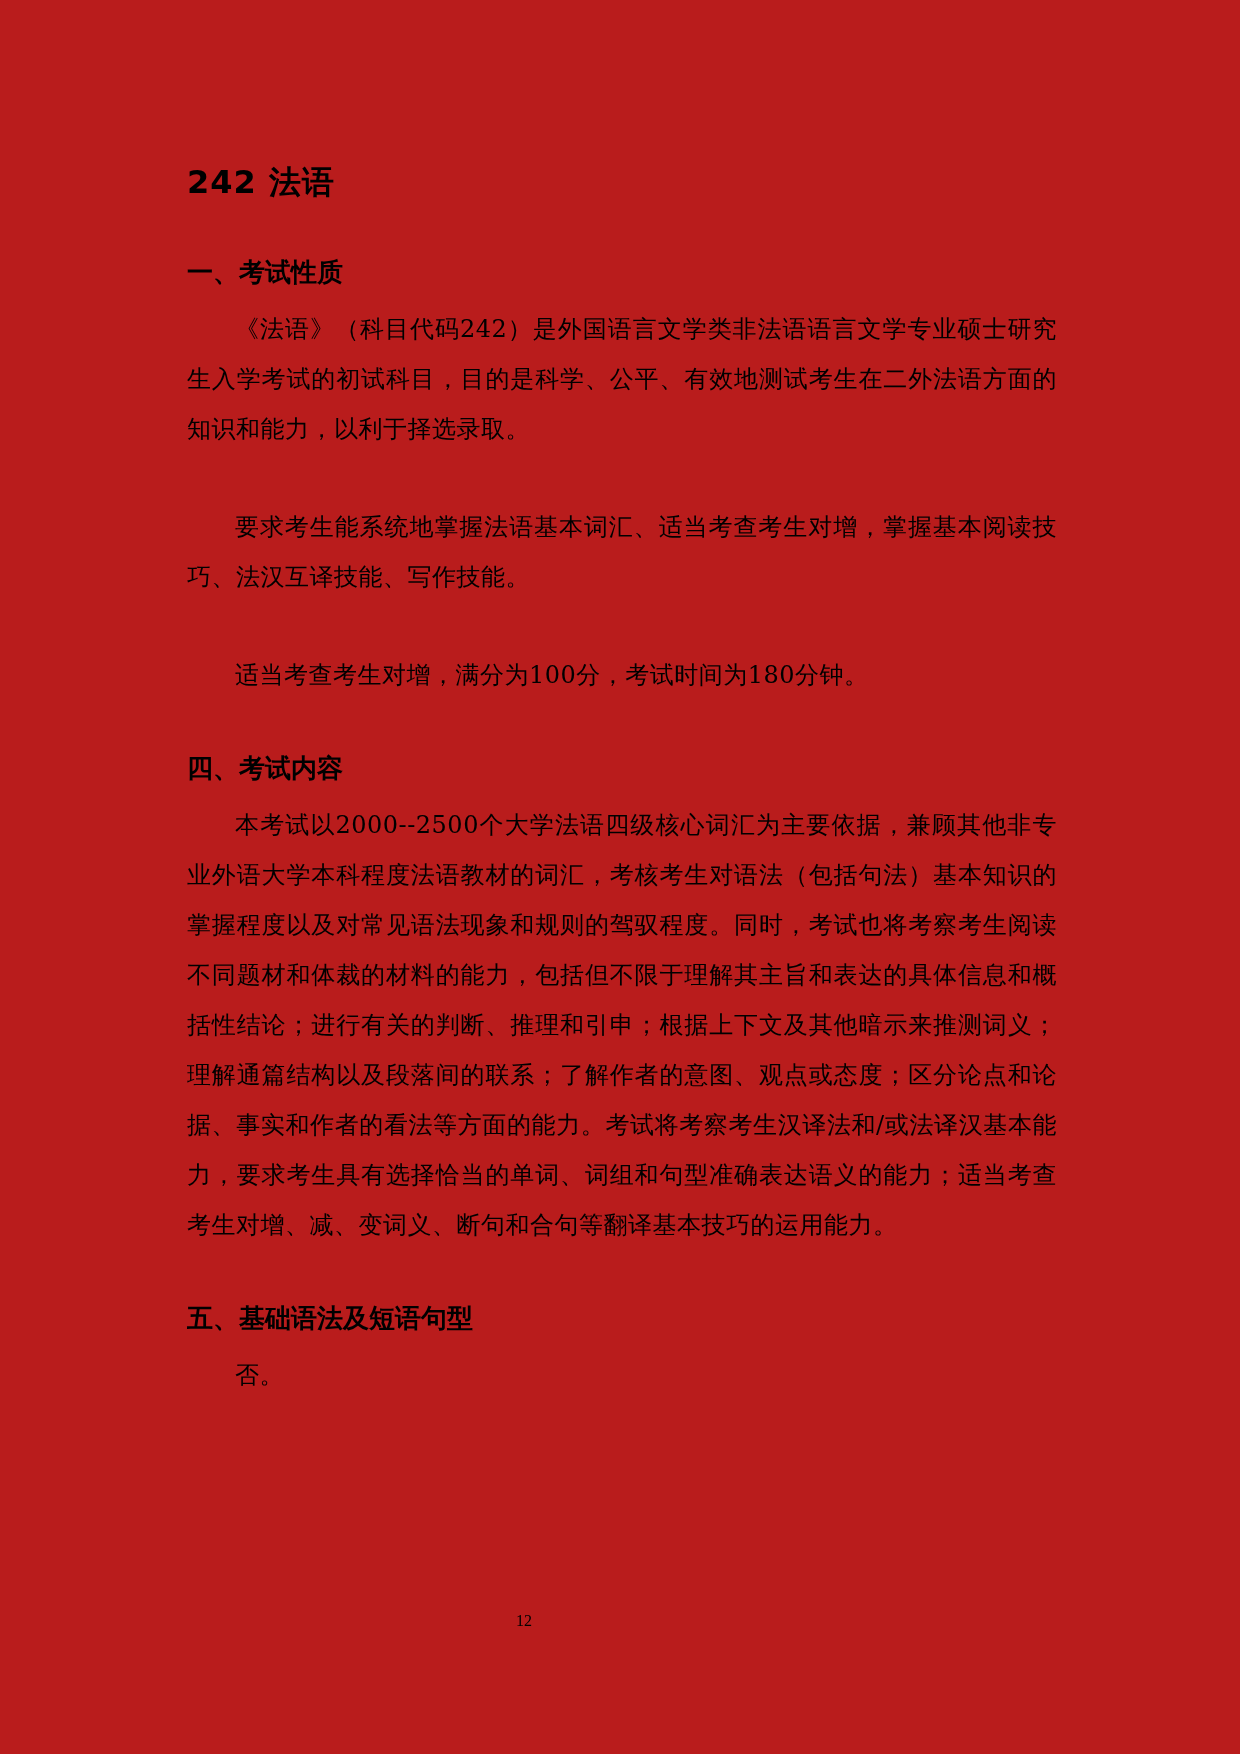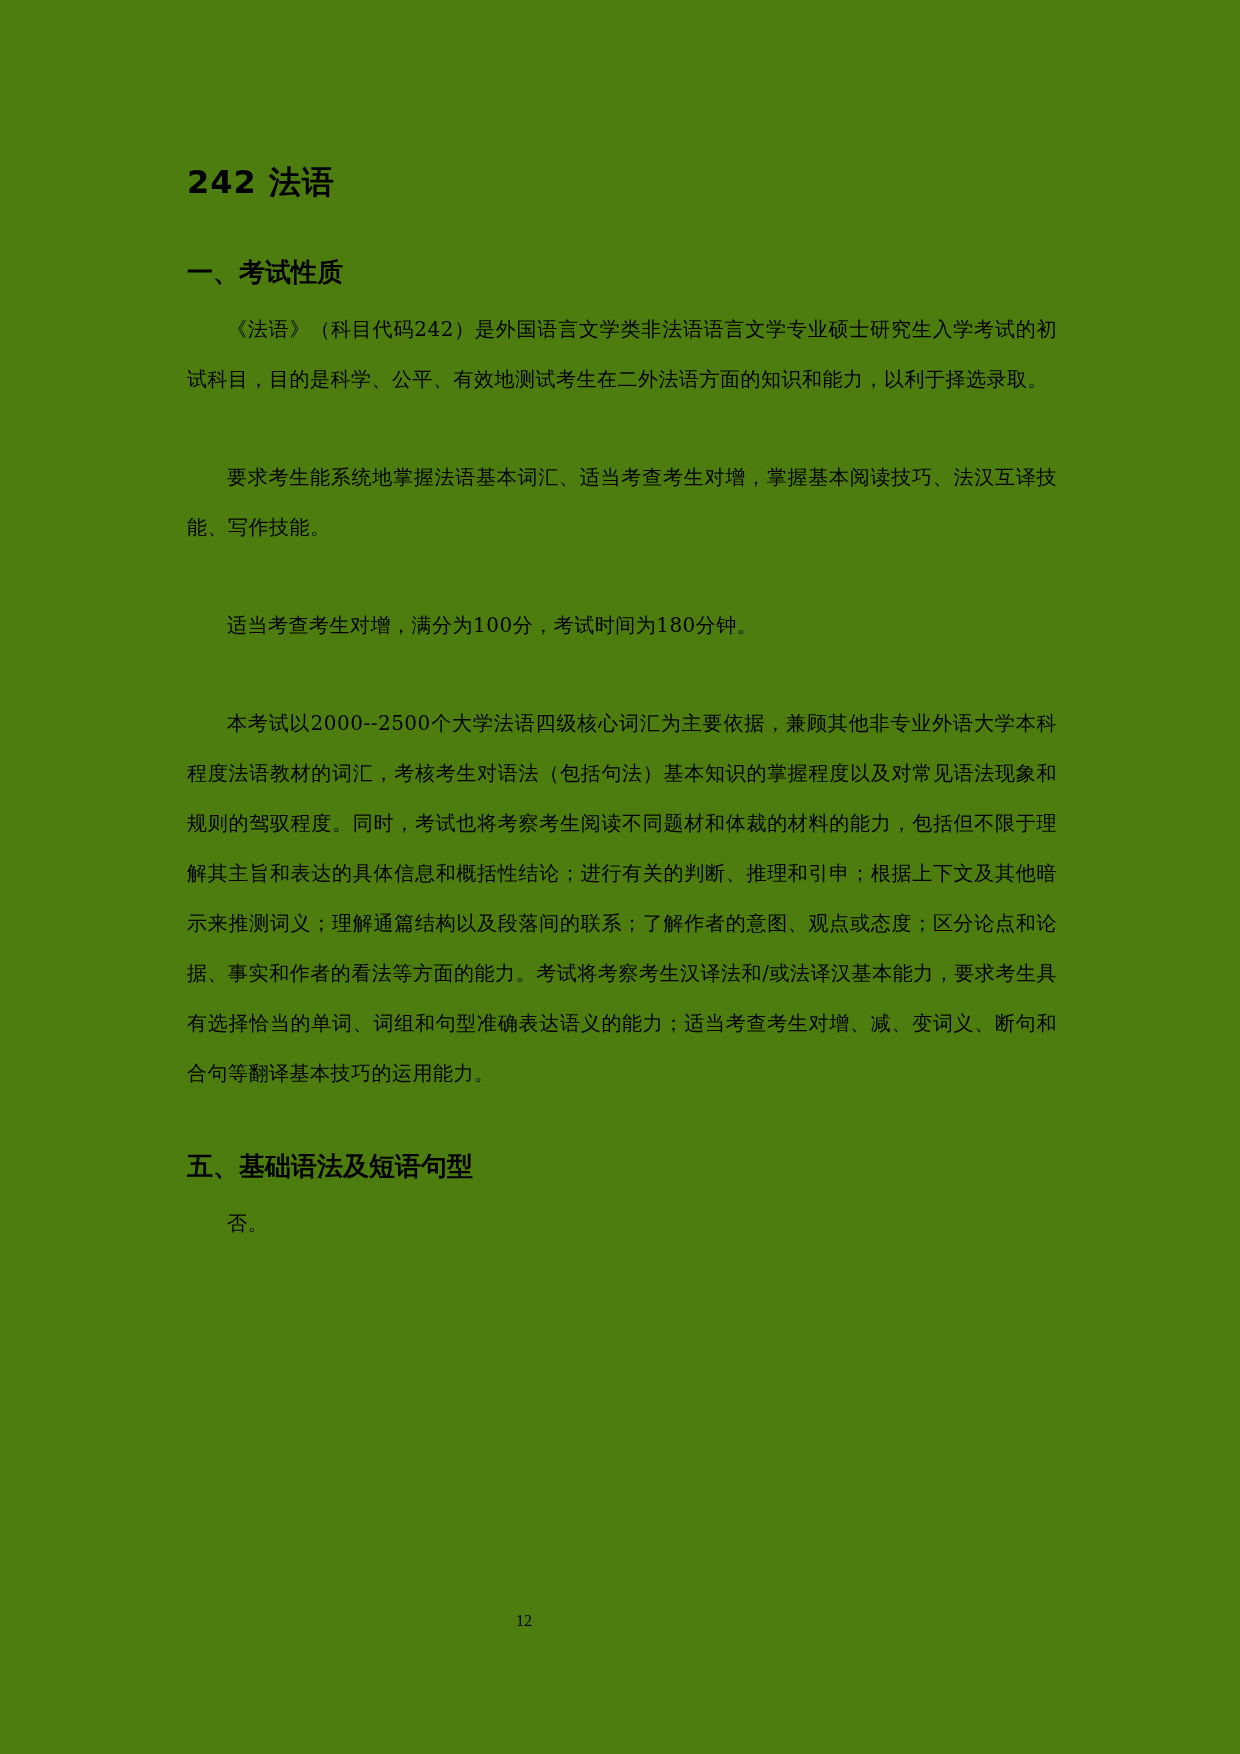--- a/index.html
+++ b/index.html
@@ -1,24 +1,24 @@
 <!DOCTYPE html>
 <html><head>
   <meta charset="utf-8">
   <style>
     html, body { margin: 0; padding: 0; background: #ffffff; }
     body { width: 1240px; height: 1754px; position: relative; overflow: hidden;
            font-family: "DejaVu Serif", "Liberation Serif", serif; color: #000; }
-    .page { position: absolute; left: 0; top: 0; width: 1240px; height: 1754px; background: #4d7c0f; }
+    .page { position: absolute; left: 0; top: 0; width: 1240px; height: 1754px; background: #b91c1c; }
     .content { position: absolute; left: 187px; top: 160px; width: 870px; }
     .title { font-family: "DejaVu Sans", "Liberation Sans", sans-serif; font-weight: bold;
              font-size: 32px; line-height: 44px; margin: 0 0 20px 0; letter-spacing: 1px; }
     .heading { font-family: "DejaVu Sans", "Liberation Sans", sans-serif; font-weight: bold;
                font-size: 26px; line-height: 40px; margin: 0 0 12px 0; }
-    .para { font-size: 20px; line-height: 50px; margin: 0 0 8px 0; text-indent: 2em;
+    .para { font-size: 24px; line-height: 50px; margin: 0 0 8px 0; text-indent: 2em;
             text-align: justify; letter-spacing: 0.5px; }
     .section { margin-bottom: 6px; margin-top: 48px; }
     .page-number { position: absolute; top: 1612px; left: 0; width: 1048px; text-align: center;
                    font-family: "Liberation Serif", serif; font-size: 16px; }
   </style>
 </head>
 <body>
 
 <div class="page">
   <div class="content">
@@ -31,20 +31,21 @@
 
     <div class="section">
       <p class="para">要求考生能系统地掌握法语基本词汇、适当考查考生对增，掌握基本阅读技巧、法汉互译技能、写作技能。</p>
     </div>
 
     <div class="section">
       <p class="para">适当考查考生对增，满分为100分，考试时间为180分钟。</p>
     </div>
 
     <div class="section">
+      <h2 class="heading">四、考试内容</h2>
       <p class="para">本考试以2000--2500个大学法语四级核心词汇为主要依据，兼顾其他非专业外语大学本科程度法语教材的词汇，考核考生对语法（包括句法）基本知识的掌握程度以及对常见语法现象和规则的驾驭程度。同时，考试也将考察考生阅读不同题材和体裁的材料的能力，包括但不限于理解其主旨和表达的具体信息和概括性结论；进行有关的判断、推理和引申；根据上下文及其他暗示来推测词义；理解通篇结构以及段落间的联系；了解作者的意图、观点或态度；区分论点和论据、事实和作者的看法等方面的能力。考试将考察考生汉译法和/或法译汉基本能力，要求考生具有选择恰当的单词、词组和句型准确表达语义的能力；适当考查考生对增、减、变词义、断句和合句等翻译基本技巧的运用能力。</p>
     </div>
 
     <div class="section">
       <h2 class="heading">五、基础语法及短语句型</h2>
       <p class="para">否。</p>
     </div>
   </div>
 
   <div class="page-number">12</div>

